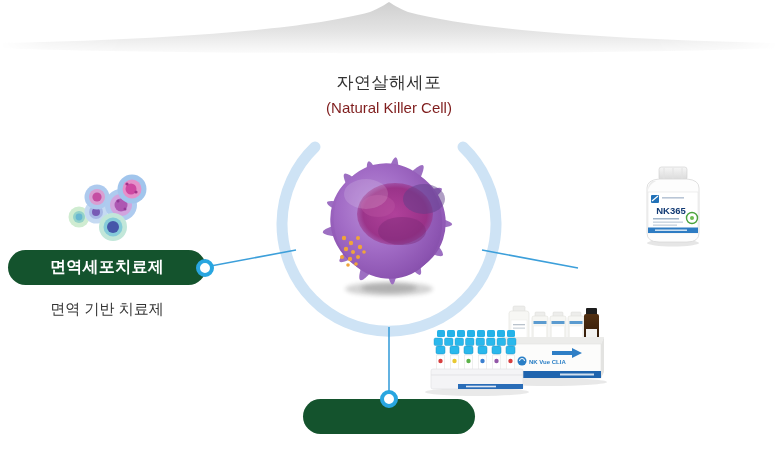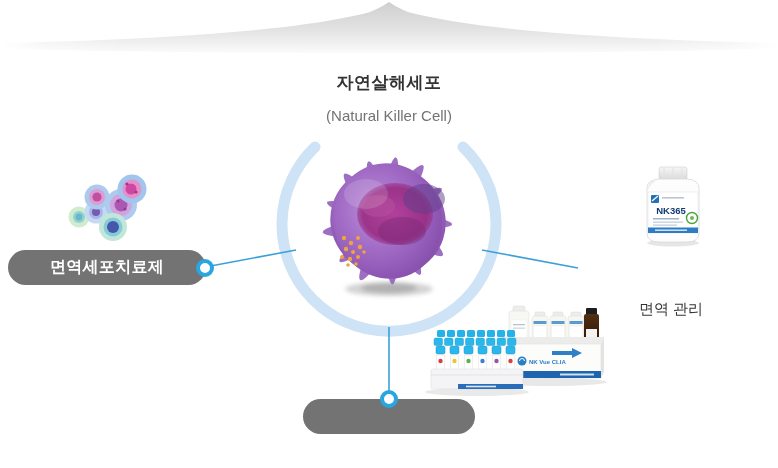--- a/index.html
+++ b/index.html
@@ -1,22 +1,22 @@
 <!DOCTYPE html>
 <html><head>
 <meta charset="utf-8">
 <style>
   html,body{margin:0;padding:0;background:#ffffff}
   body{font-family:"Liberation Sans","DejaVu Sans",sans-serif}
   .stage{position:relative;width:778px;height:468px;background:#fff;overflow:hidden}
   .art{position:absolute;left:0;top:0;width:778px;height:468px;display:block}
   .title-block{position:absolute;left:0;top:72px;width:778px;text-align:center;line-height:1.35}
-  .title-ko{font-size:17px;font-weight:bold;color:#333333;letter-spacing:0.5px}
-  .title-en{font-size:15px;color:#737373;margin-top:11px}
-  .pill{position:absolute;height:35px;border-radius:18px;background:#737373;color:#ffffff;
+  .title-ko{font-size:17px;font-weight:normal;color:#333333;letter-spacing:0.5px}
+  .title-en{font-size:15px;color:#7f1d1d;margin-top:3px}
+  .pill{position:absolute;height:35px;border-radius:18px;background:#14532d;color:#ffffff;
         font-weight:bold;font-size:16px;display:flex;align-items:center;justify-content:center;
         letter-spacing:0.3px;white-space:nowrap}
   .pill-left{left:8px;top:250px;width:198px}
   .pill-right{left:572px;top:250px;width:198px}
   .pill-bottom{left:303px;top:399px;width:172px}
   .dot{position:absolute;width:10px;height:10px;background:#ffffff;border:4px solid #29a6e0;border-radius:50%}
   .dot-right{right:-8px;top:50%;transform:translateY(-50%)}
   .dot-left{left:-8px;top:50%;transform:translateY(-50%)}
   .dot-top{top:-9px;left:50%;transform:translateX(-50%)}
   .sub{position:absolute;color:#333333;font-size:15px;text-align:center;white-space:nowrap}
@@ -273,20 +273,20 @@
 
   <div class="title-block">
     <div class="title-ko">자연살해세포</div>
     <div class="title-en">(Natural Killer Cell)</div>
   </div>
 
   <div class="pill pill-left">
     <span>면역세포치료제</span>
     <span class="dot dot-right"></span>
   </div>
-
-  <div class="sub sub-right">면역 관리</div>
+  <div class="sub sub-left">면역 기반 치료제</div>
+
 
   <div class="pill pill-bottom">
     <span class="dot dot-top"></span>
   </div>
 
 </div>
 
 </body></html>

